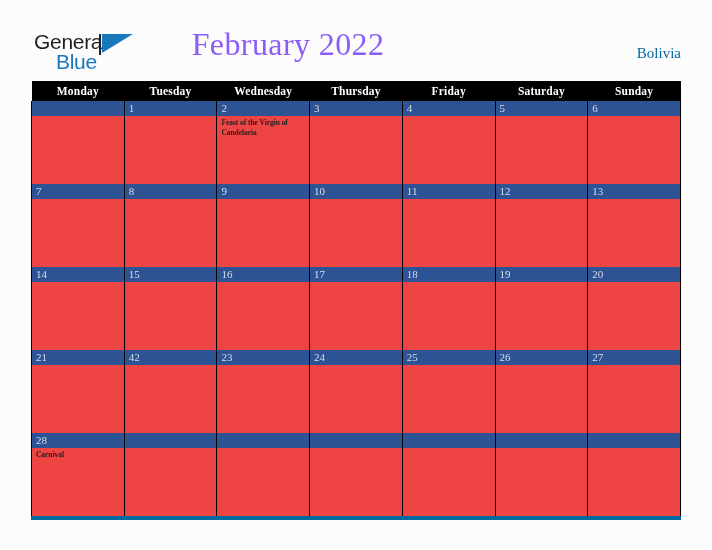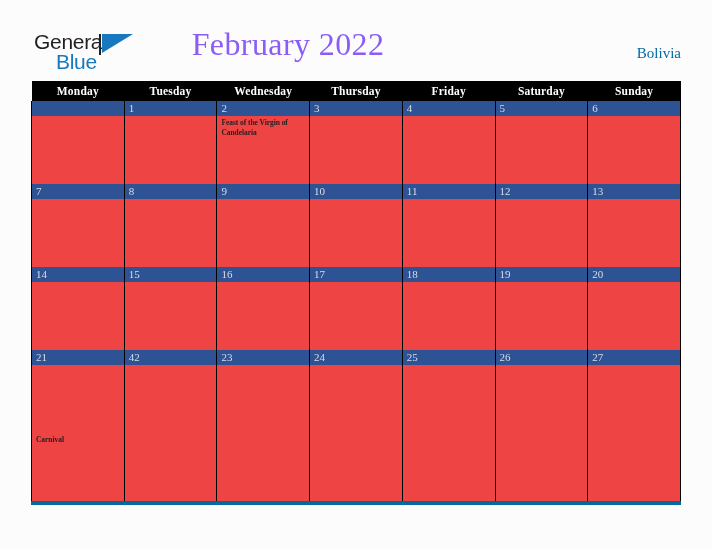--- a/index.html
+++ b/index.html
@@ -376,20 +376,43 @@
           <span class="event"></span>
         </td>
       <td>
           <span class="event"></span>
         </td>
       <td>
           <span class="event"></span>
         </td>
     </tr>
 
+    <tr class="daybar-row">
+      <td>
+          <span class="daynum">28</span>
+        </td>
+      <td>
+          <span class="daynum"></span>
+        </td>
+      <td>
+          <span class="daynum"></span>
+        </td>
+      <td>
+          <span class="daynum"></span>
+        </td>
+      <td>
+          <span class="daynum"></span>
+        </td>
+      <td>
+          <span class="daynum"></span>
+        </td>
+      <td>
+          <span class="daynum"></span>
+        </td>
+    </tr>
     <tr class="body-row last-body">
       <td>
           <span class="event">Carnival</span>
         </td>
       <td>
           <span class="event"></span>
         </td>
       <td>
           <span class="event"></span>
         </td>

